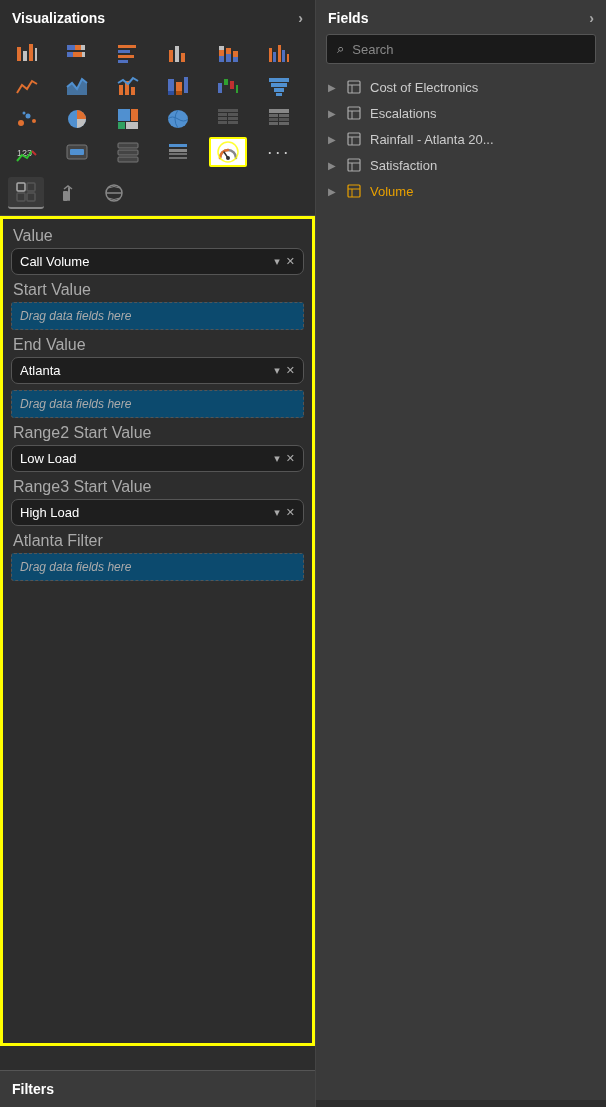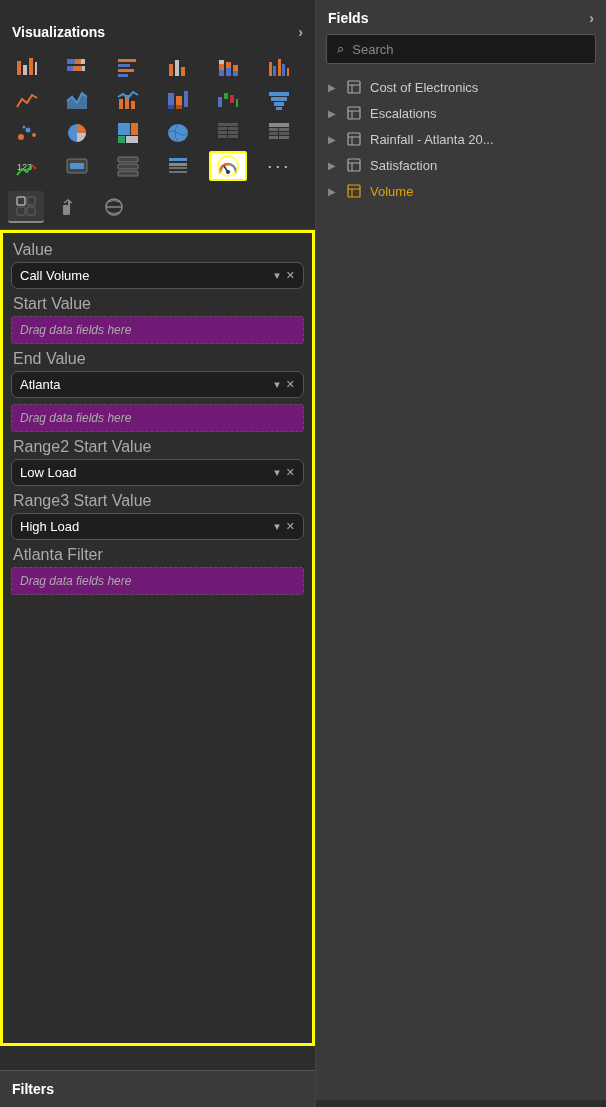--- a/index.html
+++ b/index.html
@@ -21,21 +21,21 @@
       background: #2d2d2d;
       display: flex;
       flex-direction: column;
       border-right: 1px solid #444;
     }
 
     .panel-header {
       display: flex;
       align-items: center;
       justify-content: space-between;
-      padding: 24px 12px 8px;
+      padding: 10px 12px 8px;
       color: #fff;
       font-size: 14px;
       font-weight: 600;
     }
 
     .panel-header-arrow {
       font-size: 14px;
       color: #aaa;
       cursor: pointer;
     }
@@ -108,21 +108,21 @@
     }
 
     .field-label {
       color: #aaa;
       font-size: 16px;
       margin-bottom: 3px;
       padding-left: 2px;
     }
 
     .field-value-box {
-      background: #701a75;
+      background: #0c4a6e;
       border: 1px dashed #555;
       border-radius: 3px;
       padding: 6px 8px;
       color: #aaa;
       font-size: 12px;
       font-style: italic;
     }
 
     .field-selected-box {
       background: #1e1e1e;

